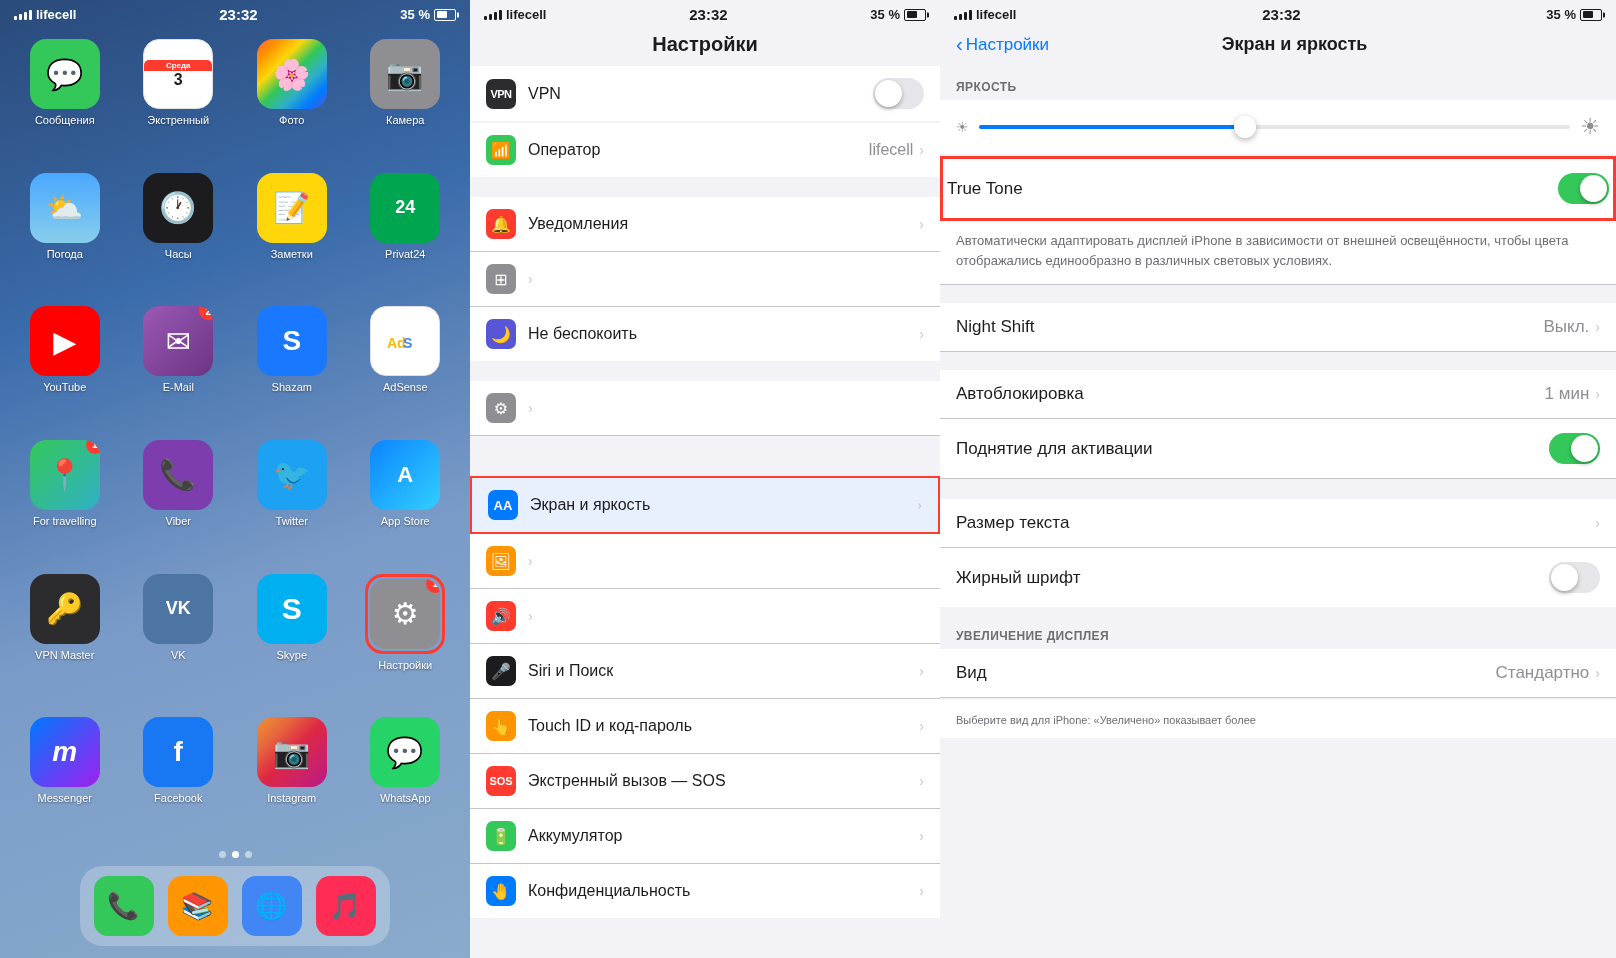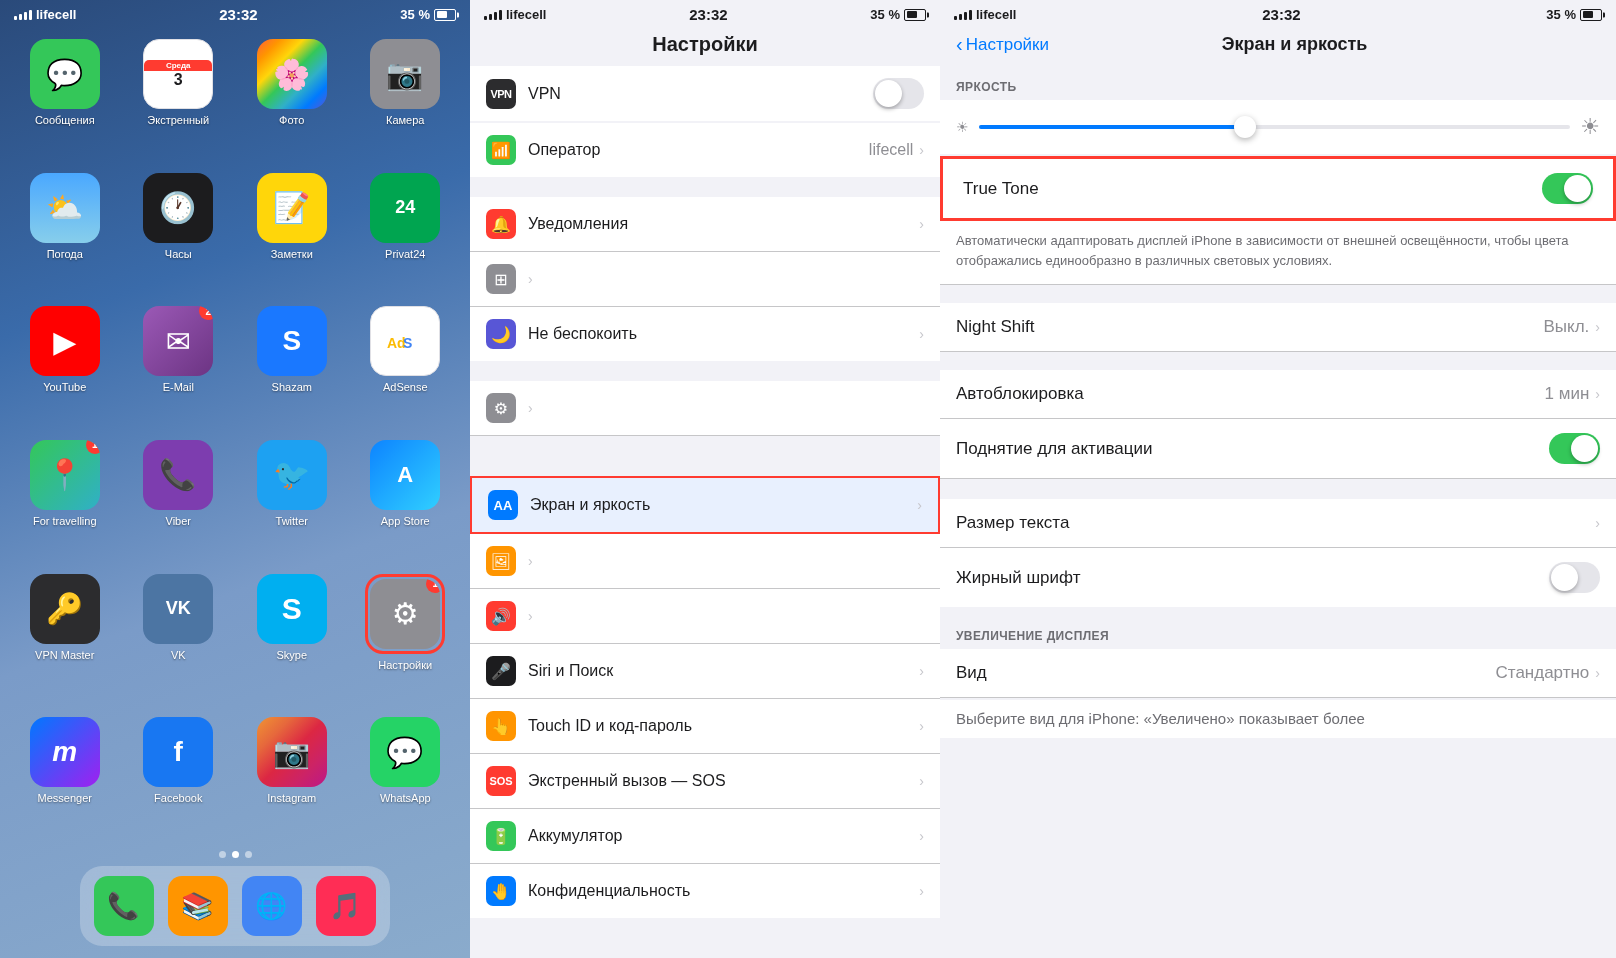--- a/index.html
+++ b/index.html
@@ -375,21 +375,21 @@
     }
 
     .true-tone-section {
       margin-top: 2px;
     }
 
     .true-tone-cell {
       background: white;
       display: flex;
       align-items: center;
-      padding: 14px 20px;
+      padding: 14px 4px;
       border: 3px solid #ff3b30;
       margin: 0;
     }
 
     .true-tone-label {
       flex: 1;
       font-size: 17px;
       color: #1c1c1e;
     }
 
@@ -827,16 +827,16 @@
 
     <div class="settings-group">
       <div class="bright-cell">
         <span class="bright-cell-label">Вид</span>
         <span class="bright-cell-value">Стандартно</span>
         <span class="chevron">›</span>
       </div>
     </div>
 
     <div style="background:white; padding: 10px 16px;">
-      <span style="font-size:15px; color:#6d6d72;margin-top:24px;">Выберите вид для iPhone: «Увеличено» показывает более</span>
+      <span style="font-size:11px; color:#6d6d72;margin-top:24px;">Выберите вид для iPhone: «Увеличено» показывает более</span>
     </div>
   </div>
 </div>
 
 </body></html>

